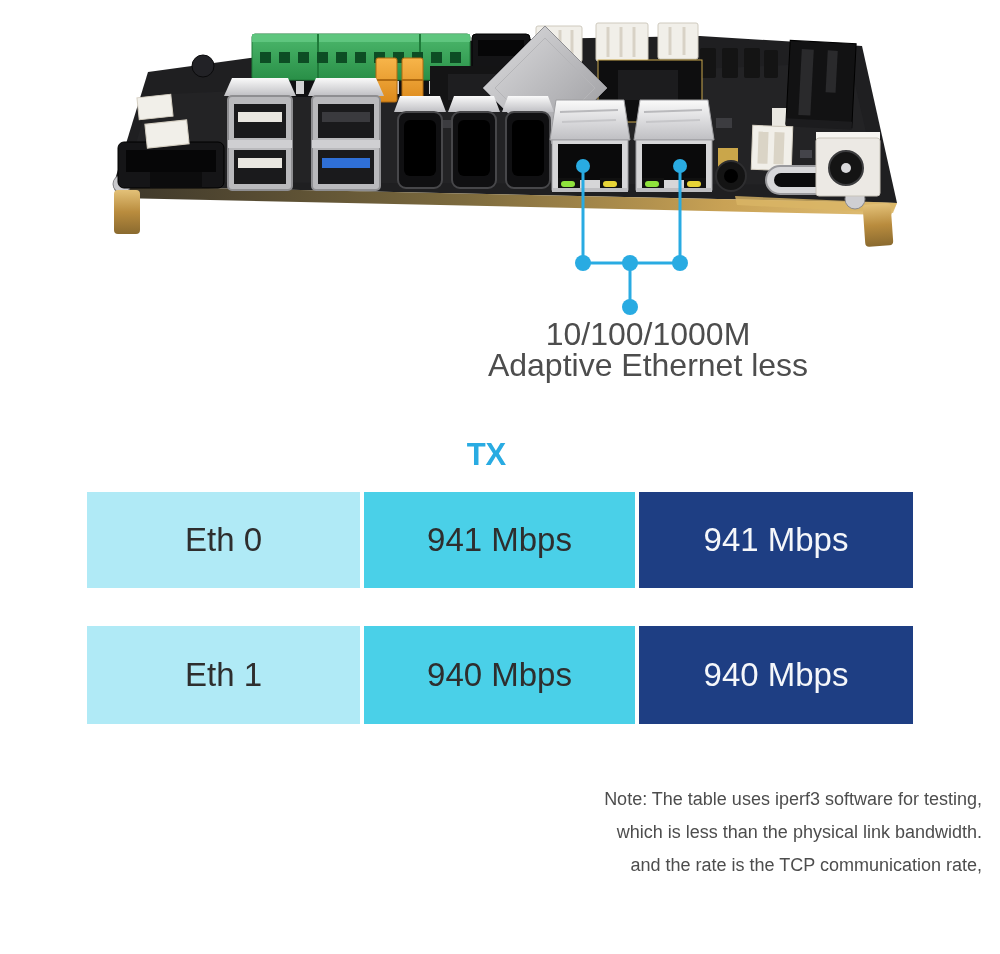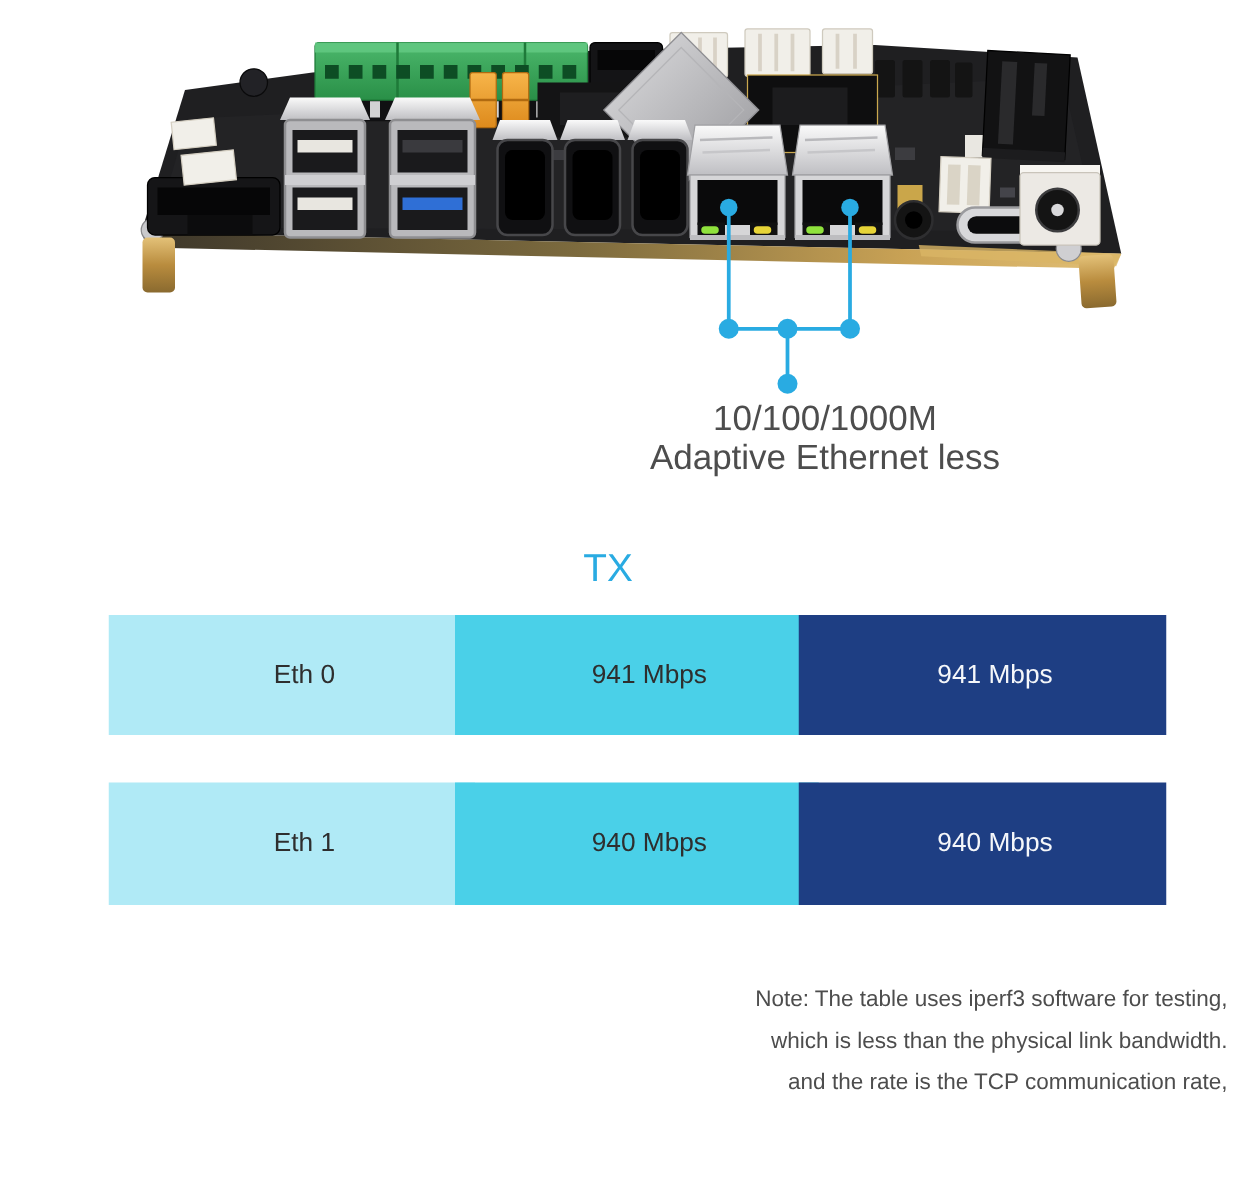--- a/index.html
+++ b/index.html
@@ -11,32 +11,32 @@
     --text-on-navy:#F5F7FA;
     --note-gray:#4D4D4D;
   }
   html,body{margin:0;padding:0;background:#fff;}
   .stage{
     position:relative;width:1000px;height:954px;background:#fff;overflow:hidden;
     font-family:"Liberation Sans", sans-serif;
   }
   .board-svg{position:absolute;left:0;top:0;}
   .callout{
-    position:absolute;left:460px;top:319px;width:400px;text-align:center;
-    font-size:28px;line-height:31px;color:var(--note-gray);
+    position:absolute;left:448px;top:319px;width:400px;text-align:center;
+    font-size:32px;line-height:31px;color:var(--note-gray);
   }
   .hdr{
     position:absolute;top:437px;font-size:31px;color:var(--accent-blue);
     text-align:center;font-weight:400;
   }
-  .hdr-tx{left:364px;width:271px;transform:translateX(-13px);}
+  .hdr-tx{left:364px;width:271px;transform:translateX(-13px);font-weight:bold;}
   .hdr-rx{left:639px;width:274px;transform:translateX(-18px);}
   .cell{
     position:absolute;display:flex;align-items:center;justify-content:center;
-    font-size:21px;color:var(--text-dark);padding-left:20px;
+    font-size:33px;color:var(--text-dark);
   }
   .r1{top:492px;height:96px;}
   .r2{top:626px;height:98px;text-align:right;}
   .c1{left:87px;width:273px;background:var(--cell-light-cyan);}
   .c2{left:364px;width:271px;background:var(--cell-cyan);}
   .c3{left:639px;width:274px;background:var(--cell-navy);color:var(--text-on-navy);}
   .note{
     position:absolute;left:252px;top:783px;width:730px;text-align:right;
     font-size:18px;line-height:33px;color:var(--note-gray);
   }

